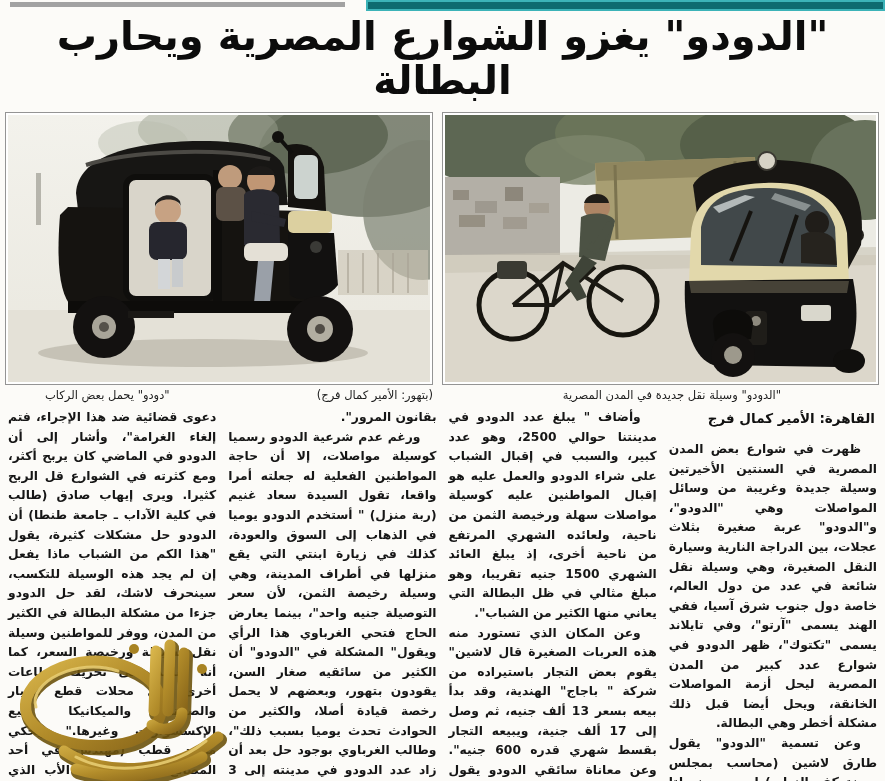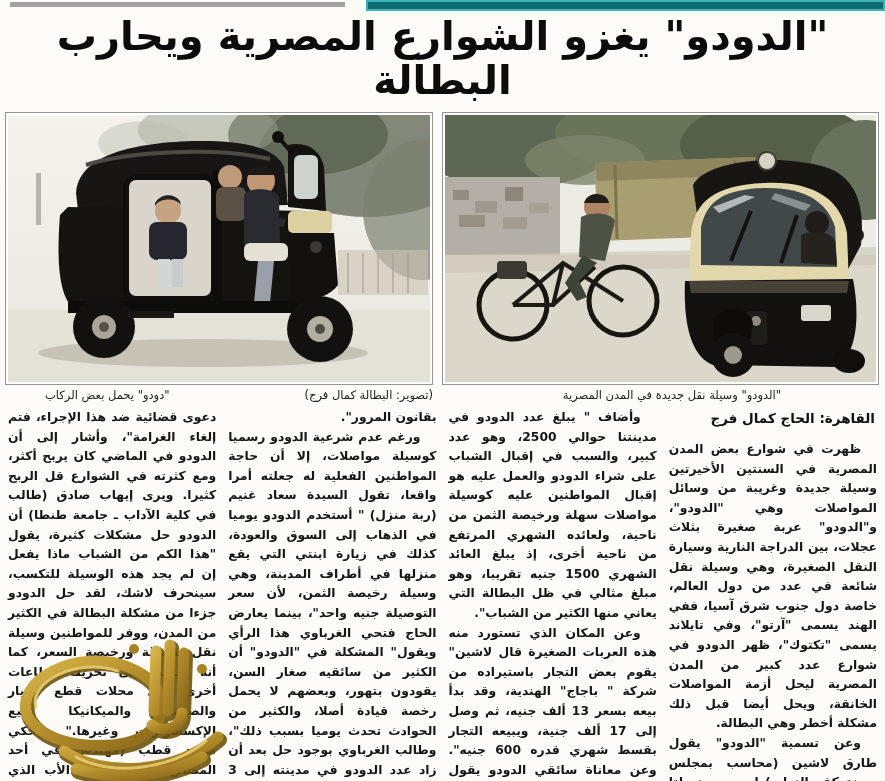--- a/index.html
+++ b/index.html
@@ -222,31 +222,31 @@
           <circle cx="288" cy="240" r="9" fill="#9d998c"></circle>
 
           <ellipse cx="404" cy="246" rx="16" ry="12" fill="#100f0d"></ellipse>
         </g>
       </svg>
     </div>
   </div>
 
   <div class="captions">
     <div class="caption-block caption-left">
-      <span class="cap-credit">(تصوير: البطالة كمال فرج)</span>
+      <span class="cap-credit">(بتهور: الأمير كمال فرج)</span>
       <span class="cap-main">"دودو" يحمل بعض الركاب</span>
     </div>
     <div class="caption-block caption-right">
       <span class="cap-main">"الدودو" وسيلة نقل جديدة في المدن المصرية</span>
     </div>
   </div>
 
   <div class="article">
     <div class="col">
-      <div class="byline">القاهرة: الحاج كمال فرج</div>
+      <div class="byline">القاهرة: الأمير كمال فرج</div>
     <p class="para">ظهرت في شوارع بعض المدن المصرية في السنتين الأخيرتين وسيلة جديدة وغريبة من وسائل المواصلات وهي "الدودو"، و"الدودو" عربة صغيرة بثلاث عجلات، بين الدراجة النارية وسيارة النقل الصغيرة، وهي وسيلة نقل شائعة في عدد من دول العالم، خاصة دول جنوب شرق آسيا، ففي الهند يسمى "آرتو"، وفي تايلاند يسمى "تكتوك"، ظهر الدودو في شوارع عدد كبير من المدن المصرية ليحل أزمة المواصلات الخانقة، ويحل أيضا قبل ذلك مشكلة أخطر وهي البطالة.</p>
         <p class="para">وعن تسمية "الدودو" يقول طارق لاشين (محاسب بمجلس مدينة كفر الزيات) إحدى مدن دلتا مصر" لهذه التسمية حكاية طريفة، فأول من أدخل وسيلة المواصلات هذه إلى المدينة رجل كانت له ابنة اسمها "وداد"، وكان يطلق عليها اسم دلع وهو "دودو"، وكتب الرجل هذا الاسم على عربته، فعرف المواطنون هذه الوسيلة باسم "دودو".</p>
       </div>
     <div class="col">
         <p class="para">وأضاف " يبلغ عدد الدودو في مدينتنا حوالي 2500، وهو عدد كبير، والسبب في إقبال الشباب على شراء الدودو والعمل عليه هو إقبال المواطنين عليه كوسيلة مواصلات سهلة ورخيصة الثمن من ناحية، ولعائده الشهري المرتفع من ناحية أخرى، إذ يبلغ العائد الشهري 1500 جنيه تقريبا، وهو مبلغ مثالي في ظل البطالة التي يعاني منها الكثير من الشباب".</p>
         <p class="para">وعن المكان الذي تستورد منه هذه العربات الصغيرة قال لاشين" يقوم بعض التجار باستيراده من شركة " باجاج" الهندية، وقد بدأ بيعه بسعر 13 ألف جنيه، ثم وصل إلى 17 ألف جنية، ويبيعه التجار بقسط شهري قدره 600 جنيه". وعن معاناة سائقي الدودو يقول محمد عبد السلام أحد العاملين بهذه المهنة "نعاني من مشاكل عدة، لأن "الدودو" غير مرخص من أي جهة، لا مجالس المدن تعترف به، ولا قانون المرور، والذي يحول دون ذلك عدم وجود تصنيف له في قانون المرور، فالسيارة بأربع عجلات والموتوسيكل بعجلتين، أما الدودو ذو الثلاث عجلات فليس مشمولا</p>
       </div>
     <div class="col">
         <p class="para cont">بقانون المرور".</p>
         <p class="para">ورغم عدم شرعية الدودو رسميا كوسيلة مواصلات، إلا أن حاجة المواطنين الفعلية له جعلته أمرا واقعا، تقول السيدة سعاد غنيم (ربة منزل) " أستخدم الدودو يوميا في الذهاب إلى السوق والعودة، كذلك في زيارة ابنتي التي يقع منزلها في أطراف المدينة، وهي وسيلة رخيصة الثمن، لأن سعر التوصيلة جنيه واحد"، بينما يعارض الحاج فتحي الغرباوي هذا الرأي ويقول" المشكلة في "الدودو" أن الكثير من سائقيه صغار السن، يقودون بتهور، وبعضهم لا يحمل رخصة قيادة أصلا، والكثير من الحوادث تحدث يوميا بسبب ذلك"، وطالب الغرباوي بوجود حل بعد أن زاد عدد الدودو في مدينته إلى 3 آلاف، واقترح ترخيص هذه الوسيلة من مجالس المدن، ومنح كل دودو رقماً، وكل سائق رخصة قيادة مهنية ثالثة.</p>

